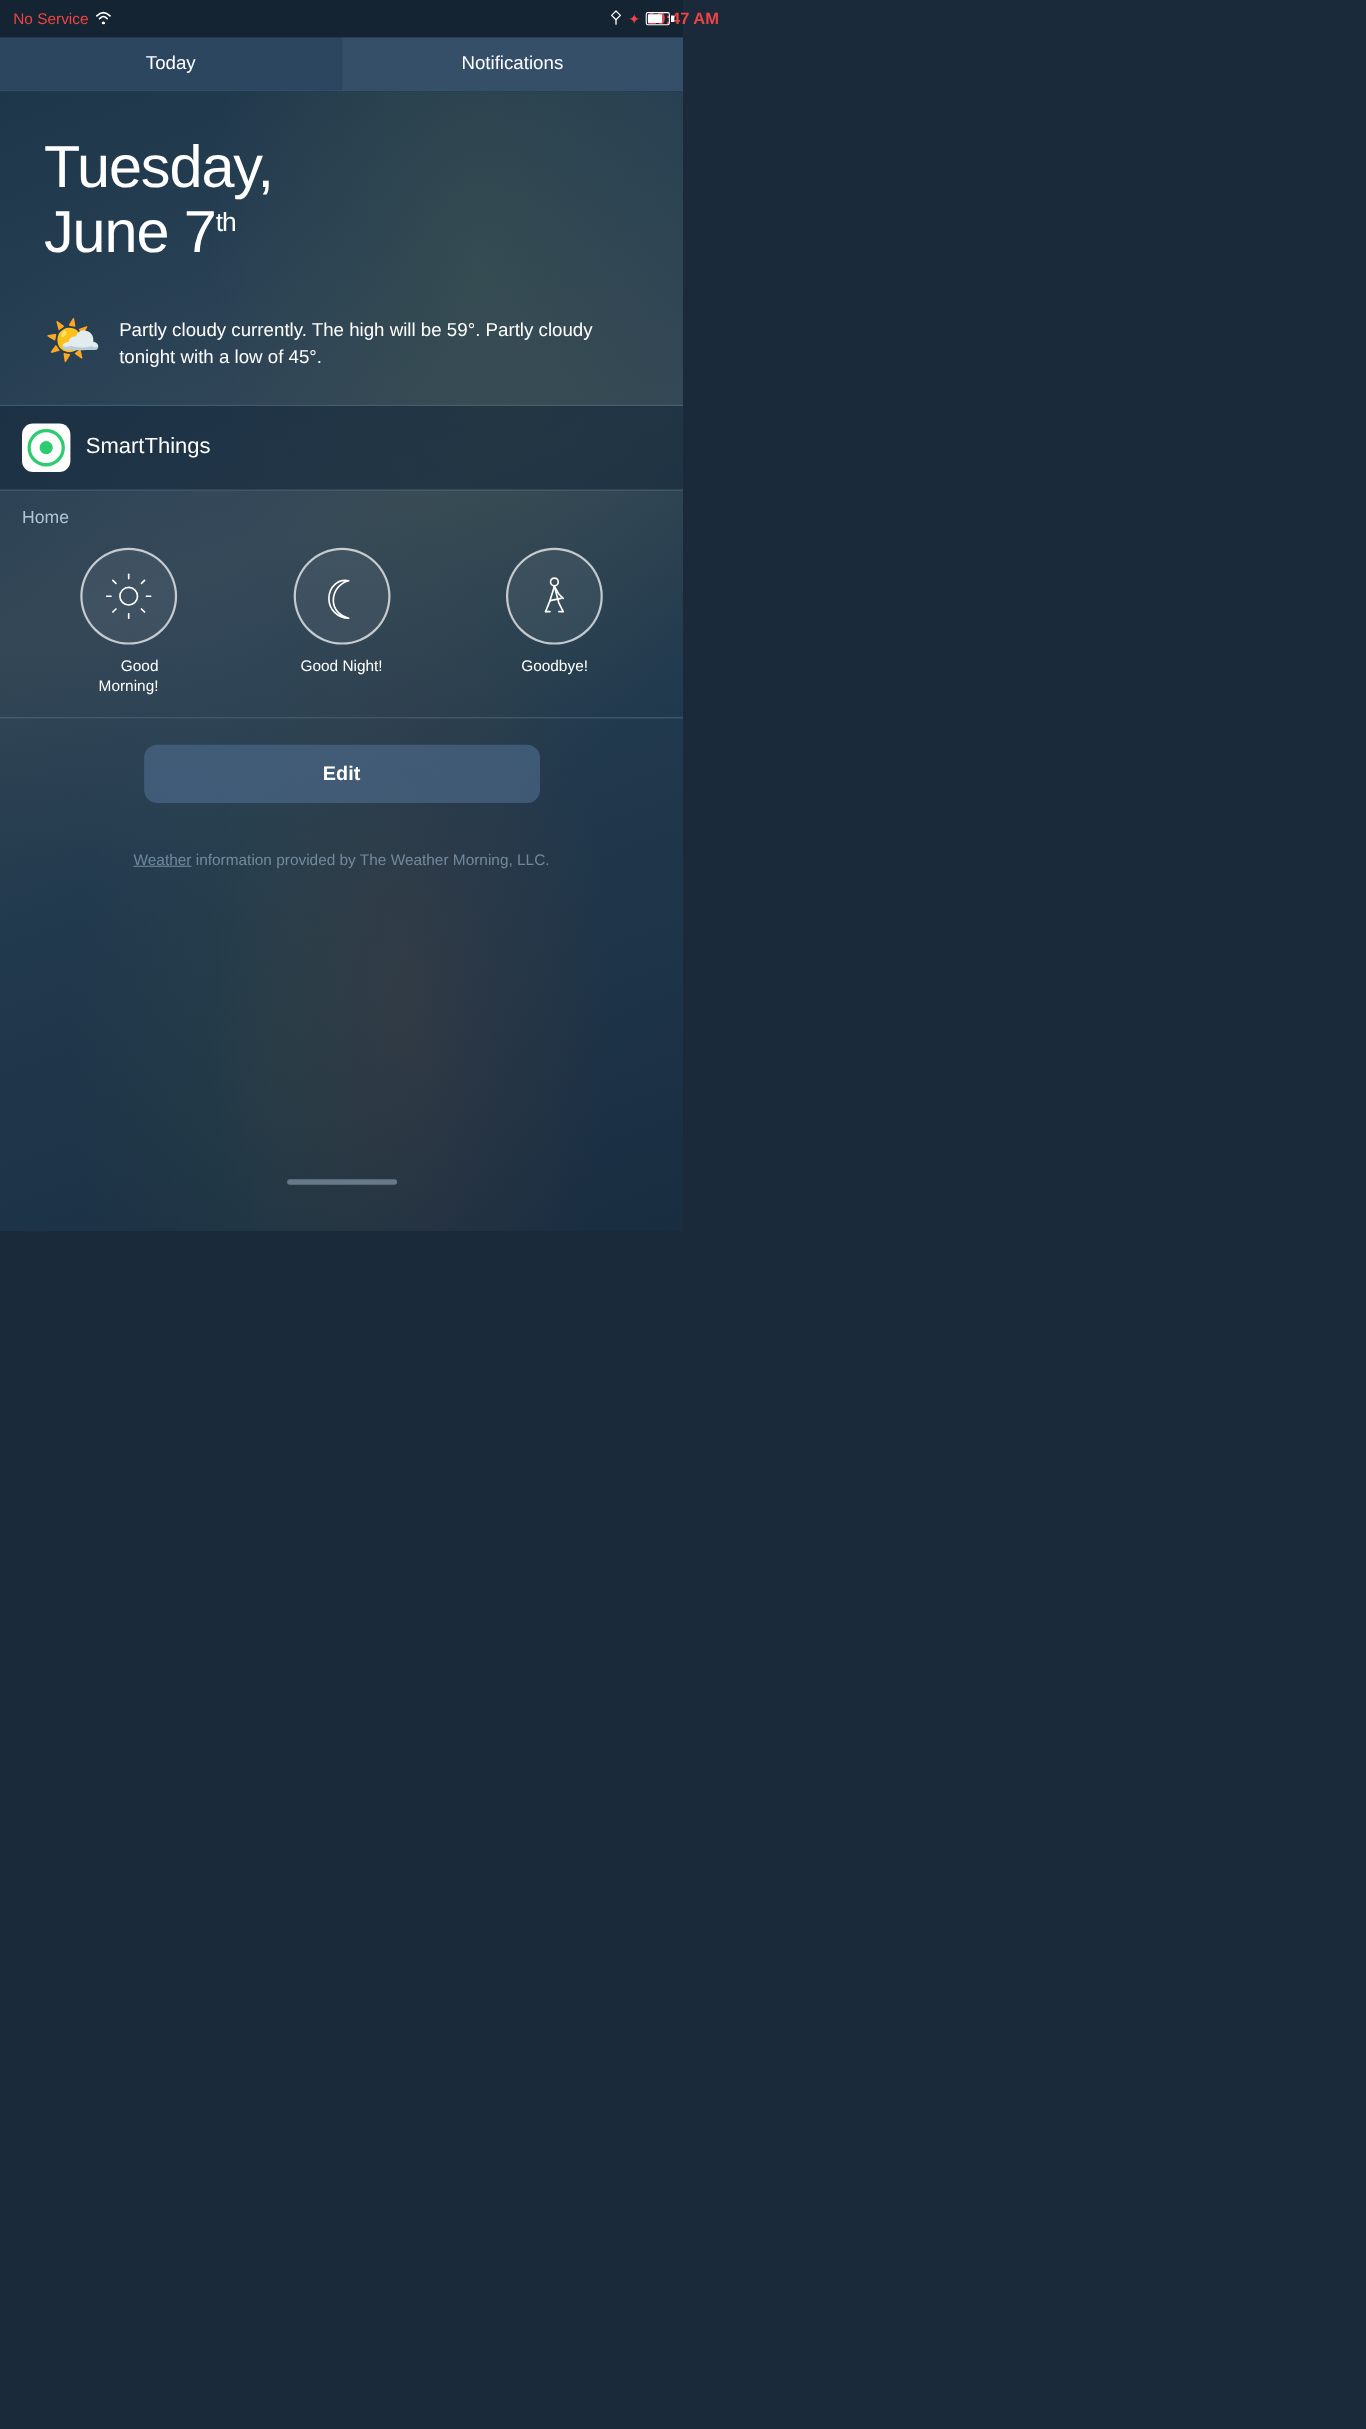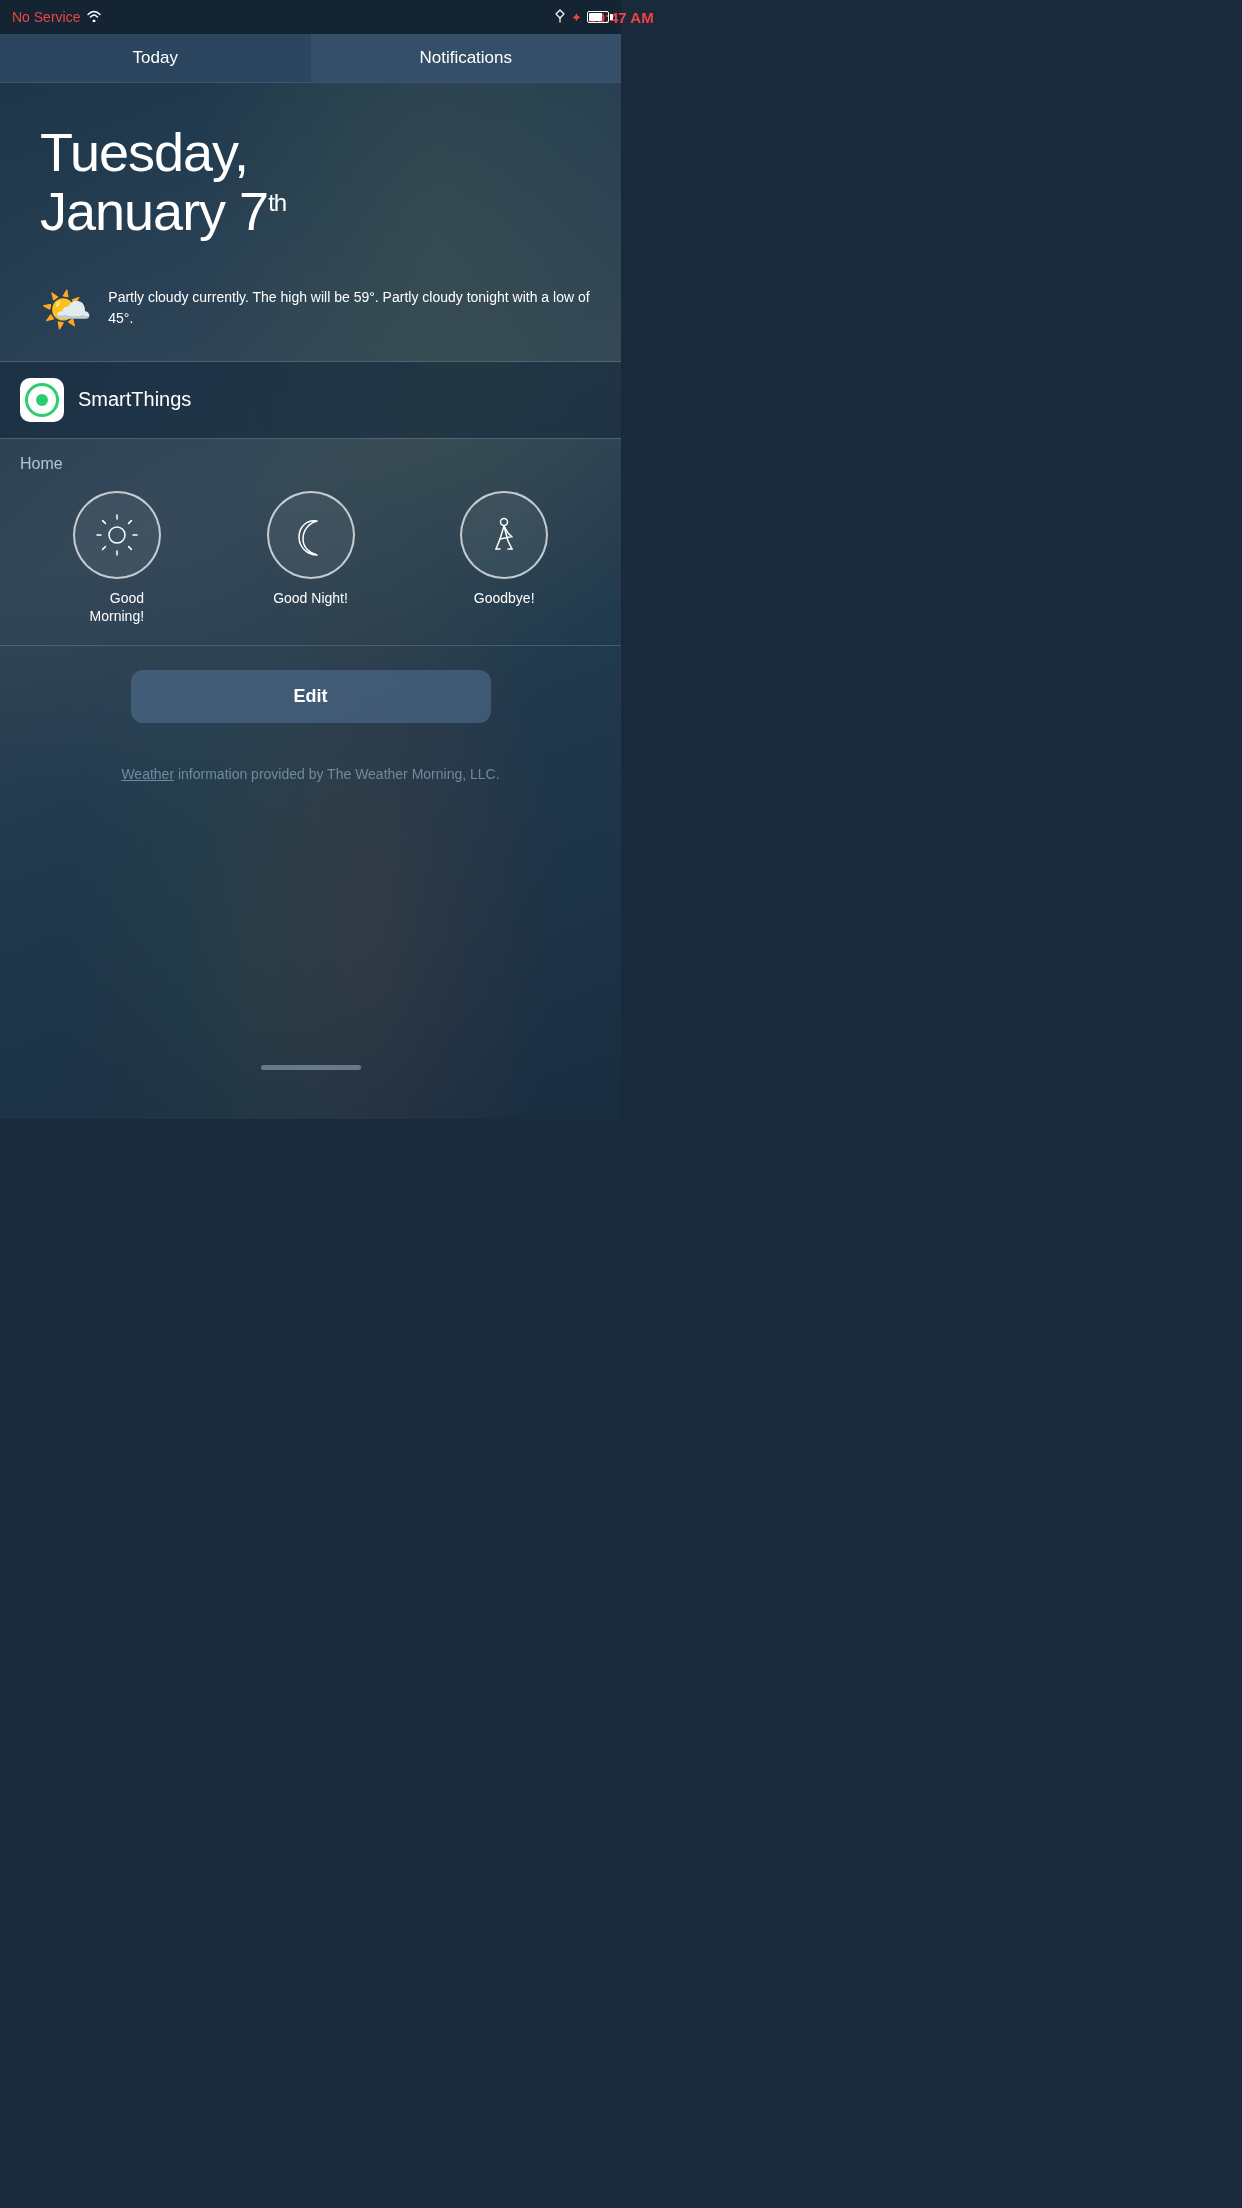--- a/index.html
+++ b/index.html
@@ -158,21 +158,21 @@
     }
 
     .weather-icon-wrapper {
       font-size: 42px;
       flex-shrink: 0;
       line-height: 1;
       margin-top: 2px;
     }
 
     .weather-text {
-      font-size: 14px;
+      font-size: 17px;
       color: white;
       line-height: 1.5;
       font-weight: 300;
     }
 
     
     .divider {
       height: 1px;
       background: rgba(150, 180, 200, 0.3);
       margin: 0;
@@ -371,21 +371,21 @@
   <div class="tab inactive">Today</div>
   <div class="tab active">Notifications</div>
 </div>
 
 <div class="main-content">
 
   <div class="date-section">
     <div class="date-title">
       <span>Tuesday,</span><br>
       <span>
-        <span>January 7</span><sup class="date-superscript">th</sup>
+        <span>June 7</span><sup class="date-superscript">th</sup>
       </span>
     </div>
   </div>
 
   <div class="weather-section">
     <div class="weather-icon-wrapper">🌤️</div>
     <div class="weather-text">Partly cloudy currently. The high will be 59°. Partly cloudy tonight with a low of 45°.</div>
   </div>
 
   <div class="divider"></div>

